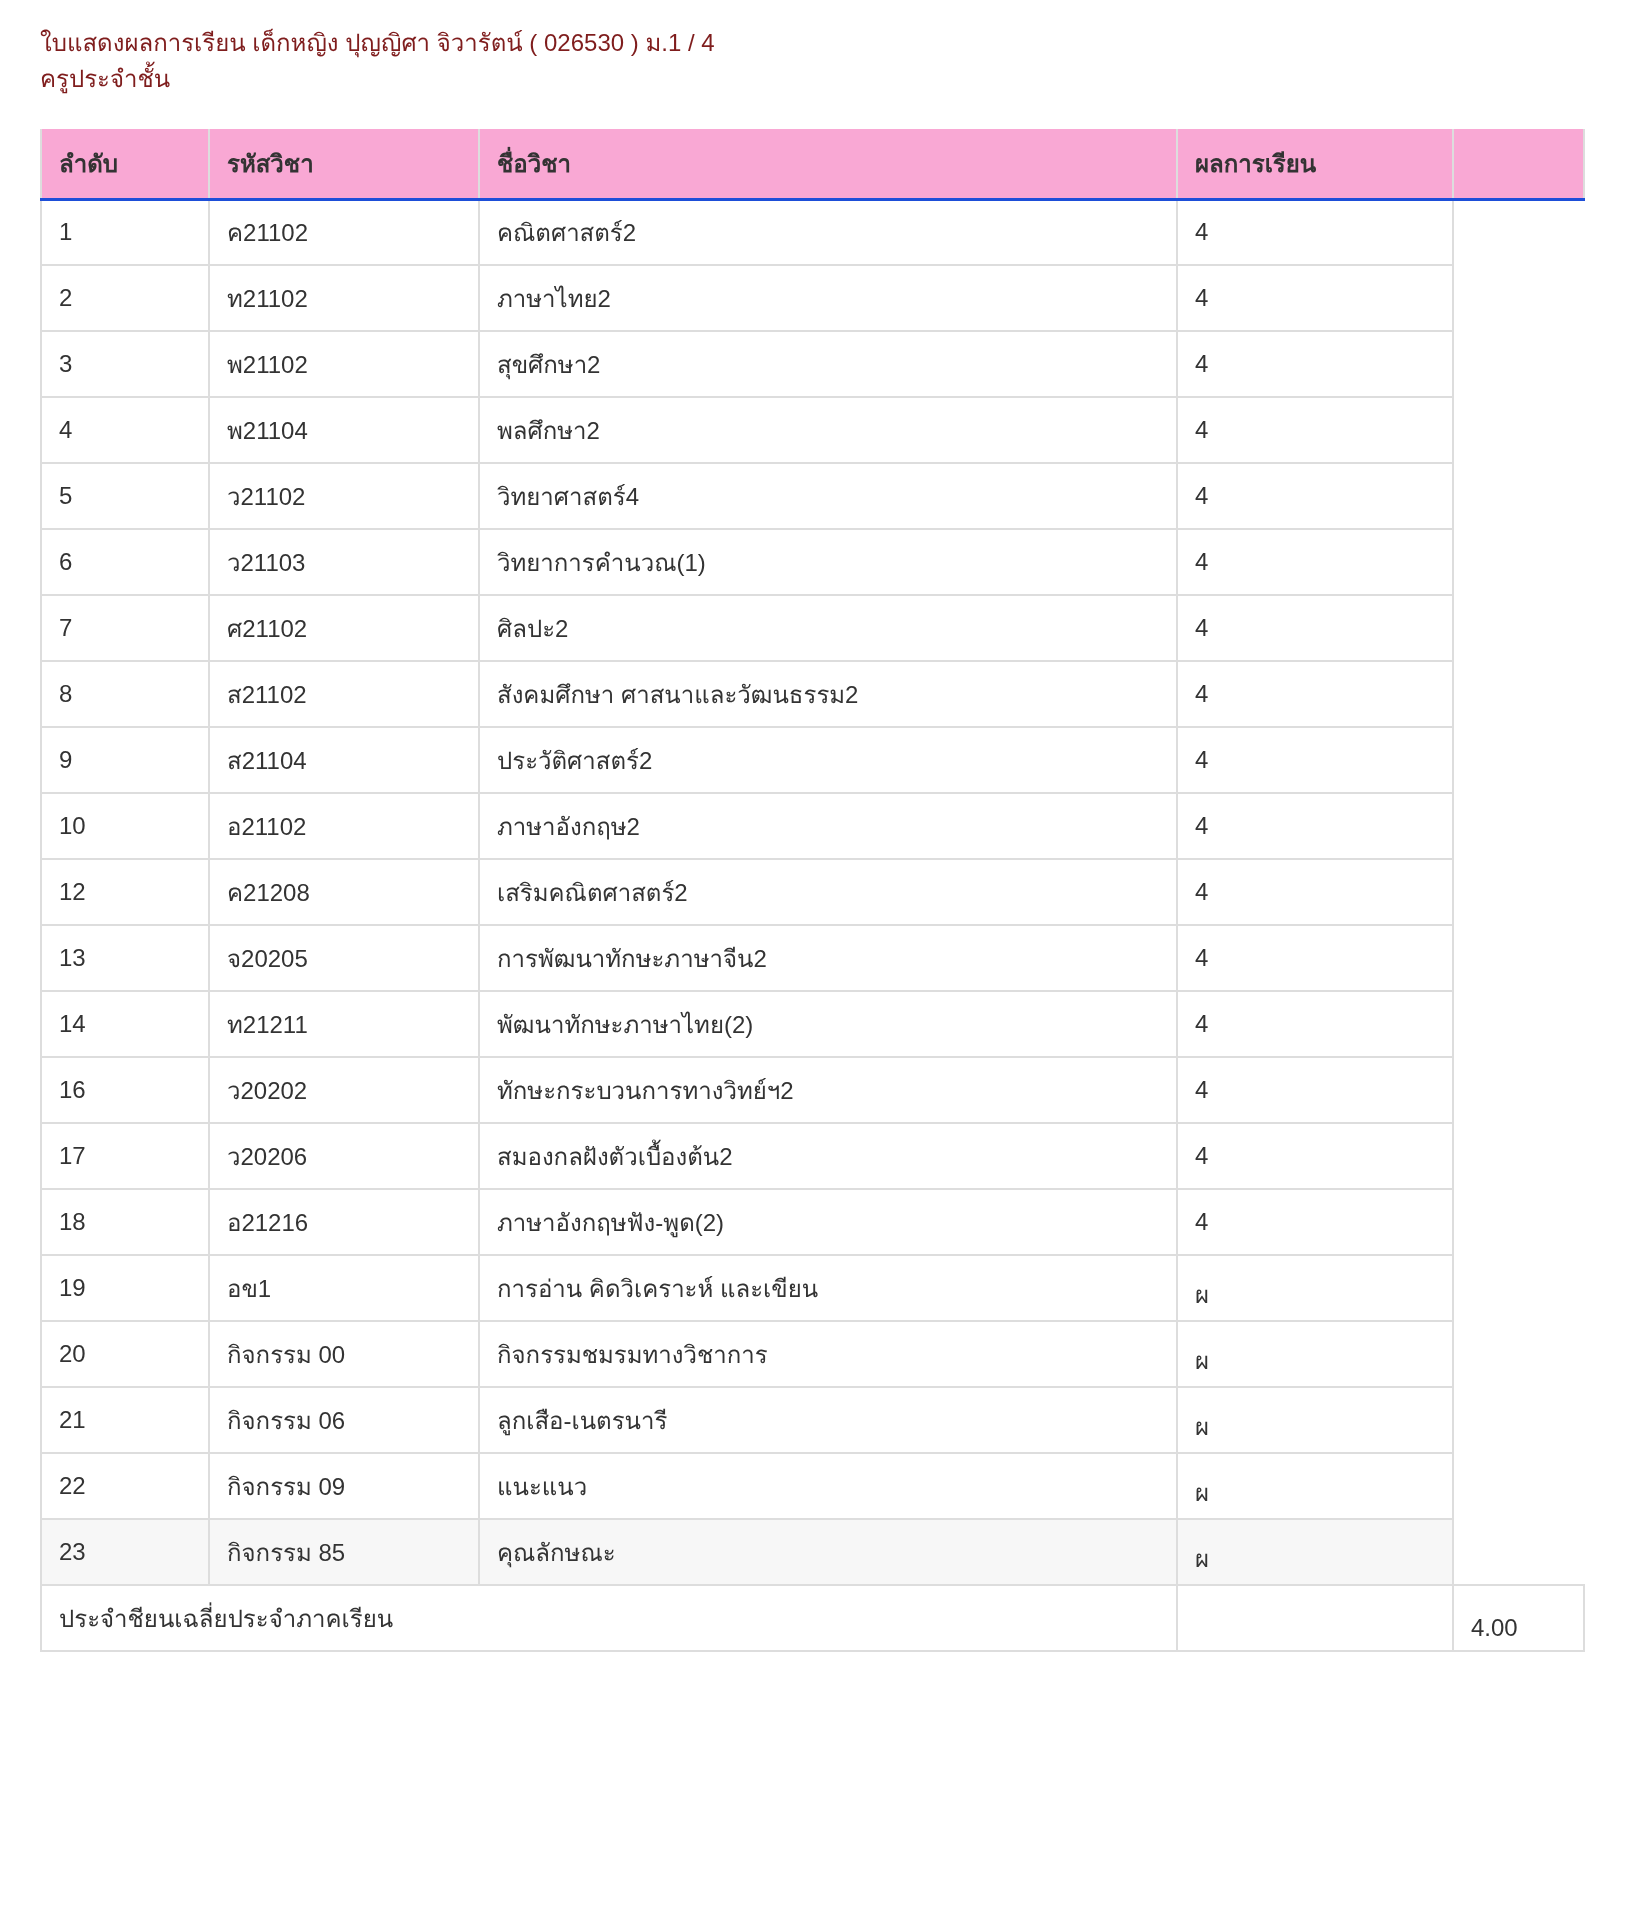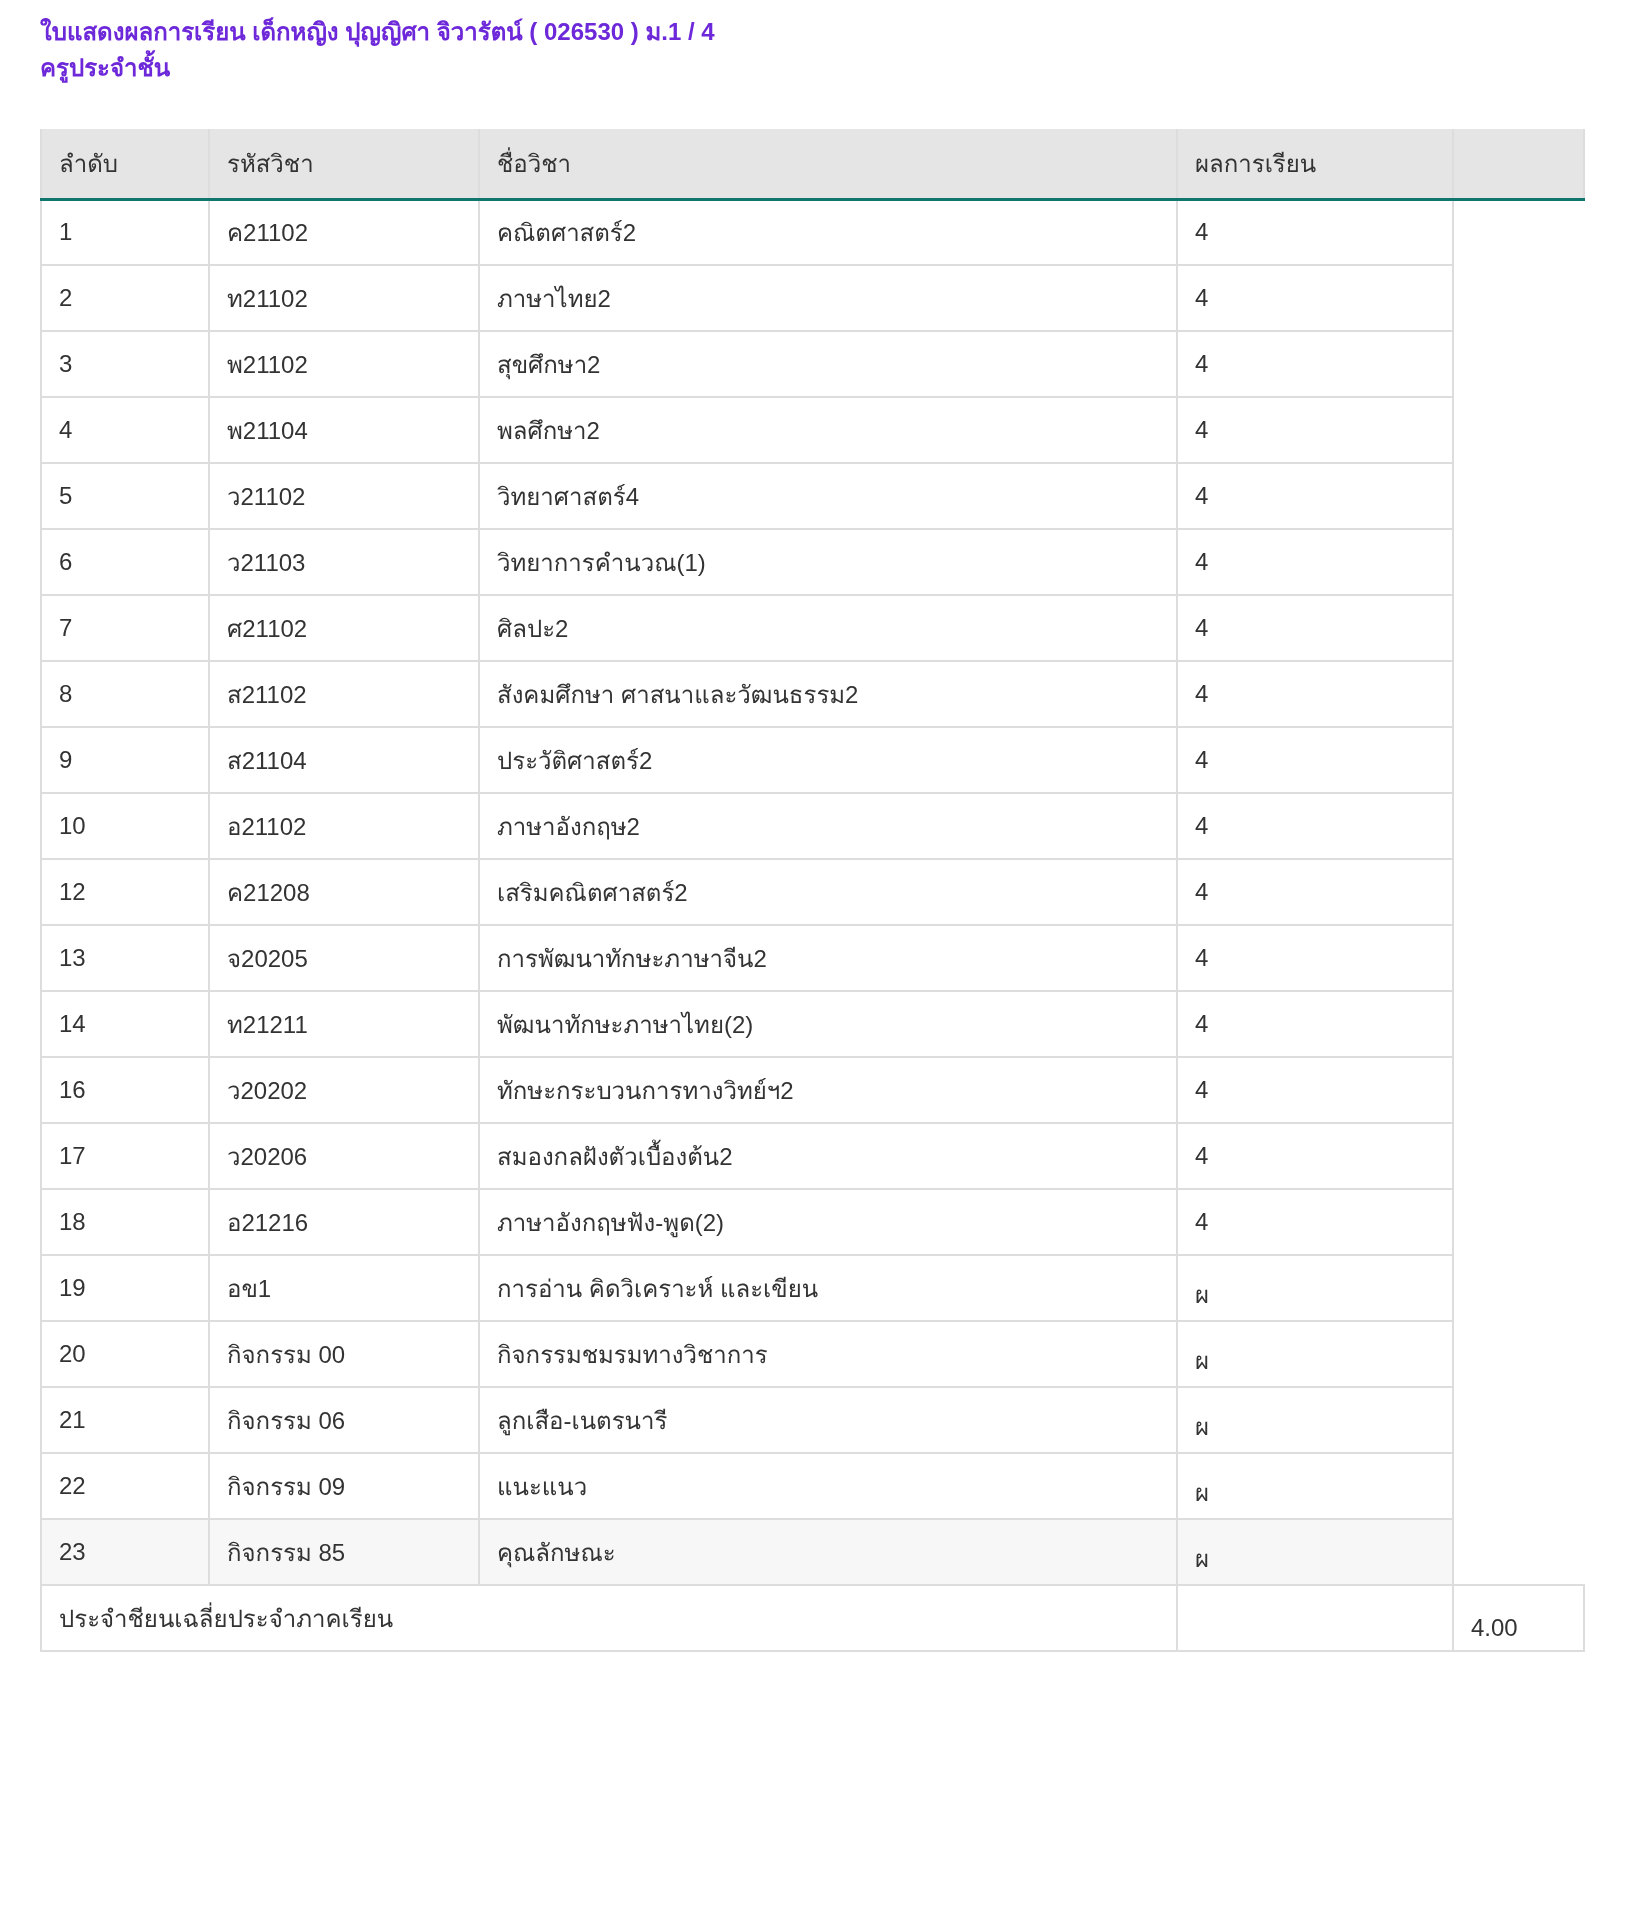--- a/index.html
+++ b/index.html
@@ -11,25 +11,24 @@
     width: 1640px;
     height: 1912px;
     position: relative;
     font-family: "Liberation Sans", "DejaVu Sans", sans-serif;
     color: #333333;
     overflow: hidden;
   }
   .title-block {
     position: absolute;
     left: 40px;
-    top: 14px;
+    top: 25px;
     font-size: 24px;
     line-height: 36px;
-    color: #6d28d9;
-    font-weight: bold;
+    color: #7f1d1d;
   }
   .title-block div { white-space: nowrap; }
 
   table.grades {
     position: absolute;
     left: 40px;
     top: 129px;
     border-collapse: collapse;
     font-size: 24px;
     table-layout: fixed;
@@ -37,24 +36,24 @@
   table.grades th, table.grades td {
     border: 2px solid #dddddd;
     padding: 0 17px;
     height: 66px;
     text-align: left;
     vertical-align: middle;
     white-space: nowrap;
     box-sizing: border-box;
   }
   table.grades thead th {
-    background: #e5e5e5;
-    font-weight: normal;
+    background: #f9a8d4;
+    font-weight: bold;
     border-top: none;
-    border-bottom: 3px solid #0f766e;
+    border-bottom: 3px solid #1d4ed8;
     height: 70px;
     color: #333333;
   }
   table.grades tbody tr.hover td { background: #f7f7f7; }
   col.c1 { width: 168px; }
   col.c2 { width: 270px; }
   col.c3 { width: 698px; }
   col.c4 { width: 276px; }
   col.c5 { width: 131px; }
   .grade-pass { position: relative; top: 6px; }

